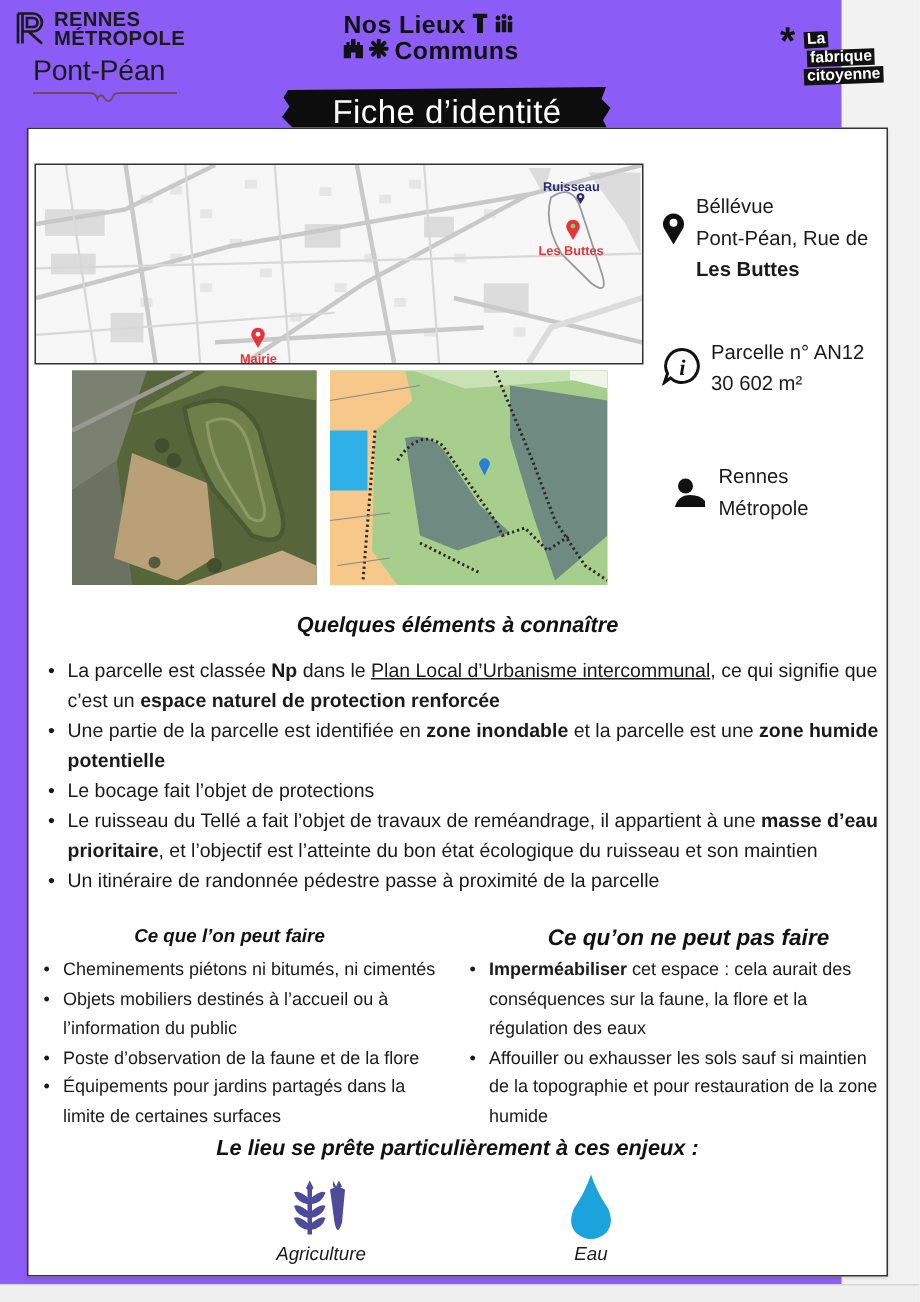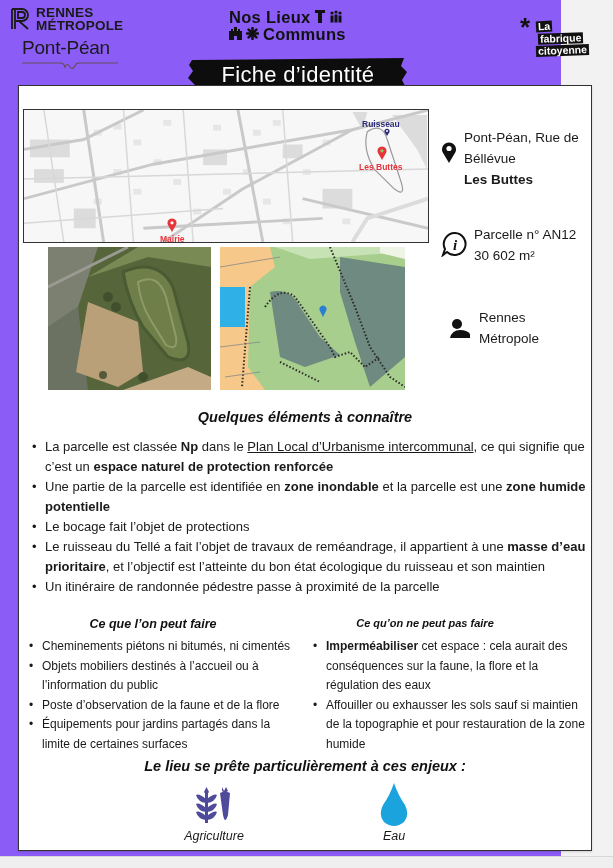--- a/index.html
+++ b/index.html
@@ -68,21 +68,21 @@
   .h-italic { position: absolute; font-style: italic; font-weight: 700; text-align: center; color: #111; }
   .h-know { left: 18px; top: 409px; width: 574px; font-size: 14.5px; }
   .bullets { position: absolute; list-style: none; font-size: 13px; line-height: 20px; color: #1a1a1a; }
   .bullets li { position: relative; padding-left: 13px; }
   .bullets li::before { content: "•"; position: absolute; left: 0; top: 0; }
   .bullets b { font-weight: 700; }
   .bullets u { text-decoration: underline; }
   .main-bullets { left: 32px; top: 437px; width: 555px; }
 
   .h-can { left: 28px; top: 617px; width: 250px; font-size: 12.5px; }
-  .h-cannot { left: 290px; top: 617px; width: 270px; font-size: 11px; }
+  .h-cannot { left: 324px; top: 617px; width: 270px; font-size: 15px; }
   .can-bullets { left: 29px; top: 637px; width: 270px; font-size: 12px; line-height: 19.5px; }
   .cannot-bullets { left: 313px; top: 637px; width: 275px; font-size: 12px; line-height: 19.5px; }
 
   .h-enjeux { left: 18px; top: 758px; width: 574px; font-size: 14.5px; }
   .enjeux { position: absolute; top: 785px; width: 100px; text-align: center; }
   .enjeux .eicon { height: 40px; display: flex; justify-content: center; align-items: center; }
   .enjeux .elabel { font-style: italic; font-size: 12.5px; margin-top: 4px; color: #1a1a1a; }
   .enj-agri { left: 164px; }
   .enj-bio { left: 258px; }
   .enj-eau { left: 344px; }
@@ -290,22 +290,22 @@
   </div>
 
   <div class="info info-loc">
     <span class="icon">
       <svg width="16" height="22" viewBox="0 0 16 22">
           <path d="M8 22 L1.5 11 A7 7 0 1 1 14.5 11 Z" fill="#111"></path>
           <circle cx="8" cy="7.5" r="2.6" fill="#fff"></circle>
         </svg>
     </span>
     <div class="txt">
+      <div>Béllévue</div>
       <div>Pont-Péan, Rue de</div>
-      <div>Béllévue</div>
       <div class="bold">Les Buttes</div>
     </div>
   </div>
 
   <div class="info info-parcel">
     <span class="icon">
       <svg width="28" height="26" viewBox="0 0 28 26">
           <path d="M14 2 A11 11 0 1 1 6 21 L2 24 L4 18 A11 11 0 0 1 14 2 Z" fill="none" stroke="#111" stroke-width="2"></path>
           <text x="14" y="19" font-family="Liberation Serif, serif" font-style="italic" font-weight="700" font-size="15" text-anchor="middle" fill="#111">i</text>
         </svg>

